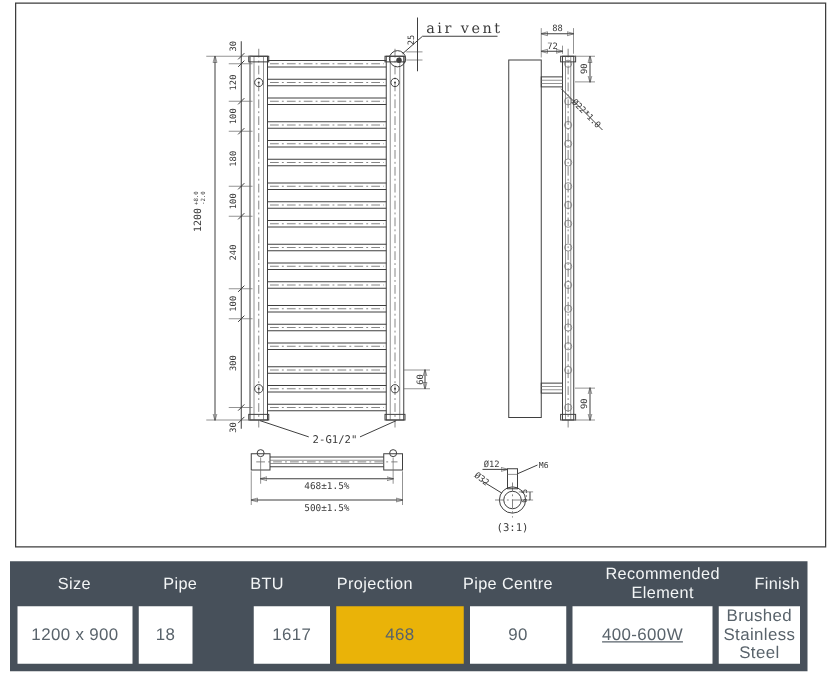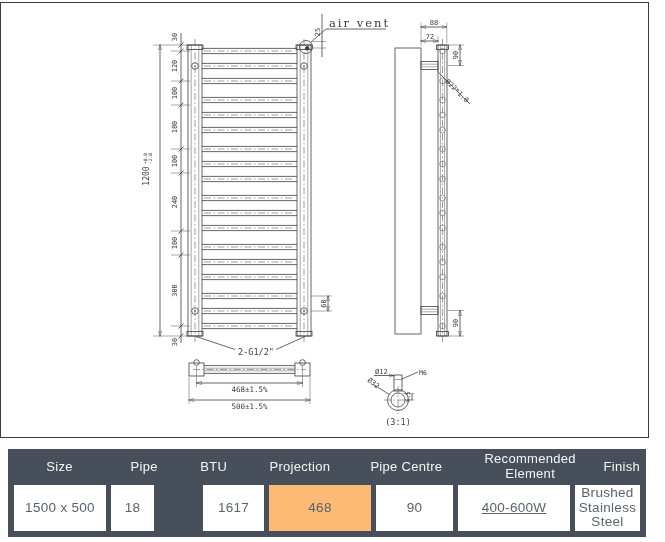--- a/index.html
+++ b/index.html
@@ -1,18 +1,18 @@
 <!DOCTYPE html>
 <html><head>
 <meta charset="utf-8">
 <style>
   html,body{margin:0;padding:0;background:#ffffff;}
   body{width:665px;height:542px;position:relative;overflow:hidden;
        font-family:"Liberation Sans", sans-serif;}
-  .drawing-box{position:absolute;left:0;top:2px;width:649px;height:436px;
+  .drawing-box{position:absolute;left:12px;top:2px;width:649px;height:436px;
        border:1px solid #3d3d3d;background:#ffffff;box-sizing:border-box;}
   svg{display:block;}
   svg line,svg path,svg rect,svg circle,svg polyline{stroke:#3f3f3f;stroke-width:.8;fill:none;}
   svg .cl{stroke:#6a6a6a;stroke-width:.65;stroke-dasharray:7 2.5 1.5 2.5;}
   svg .thin{stroke:#6f6f6f;stroke-width:.6;}
   svg .fill{fill:#3f3f3f;stroke:none;}
   svg text{font-family:"DejaVu Sans Mono", monospace;fill:#3a3a3a;stroke:none;}
   svg .serif{font-family:"DejaVu Serif", serif;letter-spacing:2px;}
   .t6{font-size:6px}.t65{font-size:6.5px}.t7{font-size:7px}.t75{font-size:7.5px}
   .t8{font-size:8px}.t85{font-size:8.5px}.t11{font-size:11.5px}.t45{font-size:4.6px}
@@ -284,21 +284,21 @@
   <div class="spec-header" style="color:#f3f5f6;">
     <div class="cell c1">Size</div>
     <div class="cell c2">Pipe</div>
     <div class="cell c3">BTU</div>
     <div class="cell c5">Projection</div>
     <div class="cell c4">Pipe Centre</div>
     <div class="cell c6">Recommended Element</div>
     <div class="cell c7">Finish</div>
   </div>
   <div class="spec-values">
-    <div class="cell c1" style="background:#ffffff;color:#59636b;">1500 x 500</div>
+    <div class="cell c1" style="background:#ffffff;color:#59636b;">1200 x 900</div>
     <div class="cell c2" style="background:#ffffff;color:#59636b;">18</div>
     <div class="cell c3" style="background:#ffffff;color:#59636b;margin-left:44px;">1617</div>
-    <div class="cell c4" style="background:#fdba74;color:#59636b;">468</div>
+    <div class="cell c4" style="background:#eab308;color:#59636b;">468</div>
     <div class="cell c5" style="background:#ffffff;color:#59636b;">90</div>
     <div class="cell c6" style="background:#ffffff;color:#59636b;text-decoration:underline;">400-600W</div>
     <div class="cell c7" style="background:#ffffff;color:#59636b;">Brushed Stainless Steel</div>
   </div>
 </div>
 
 </body></html>

